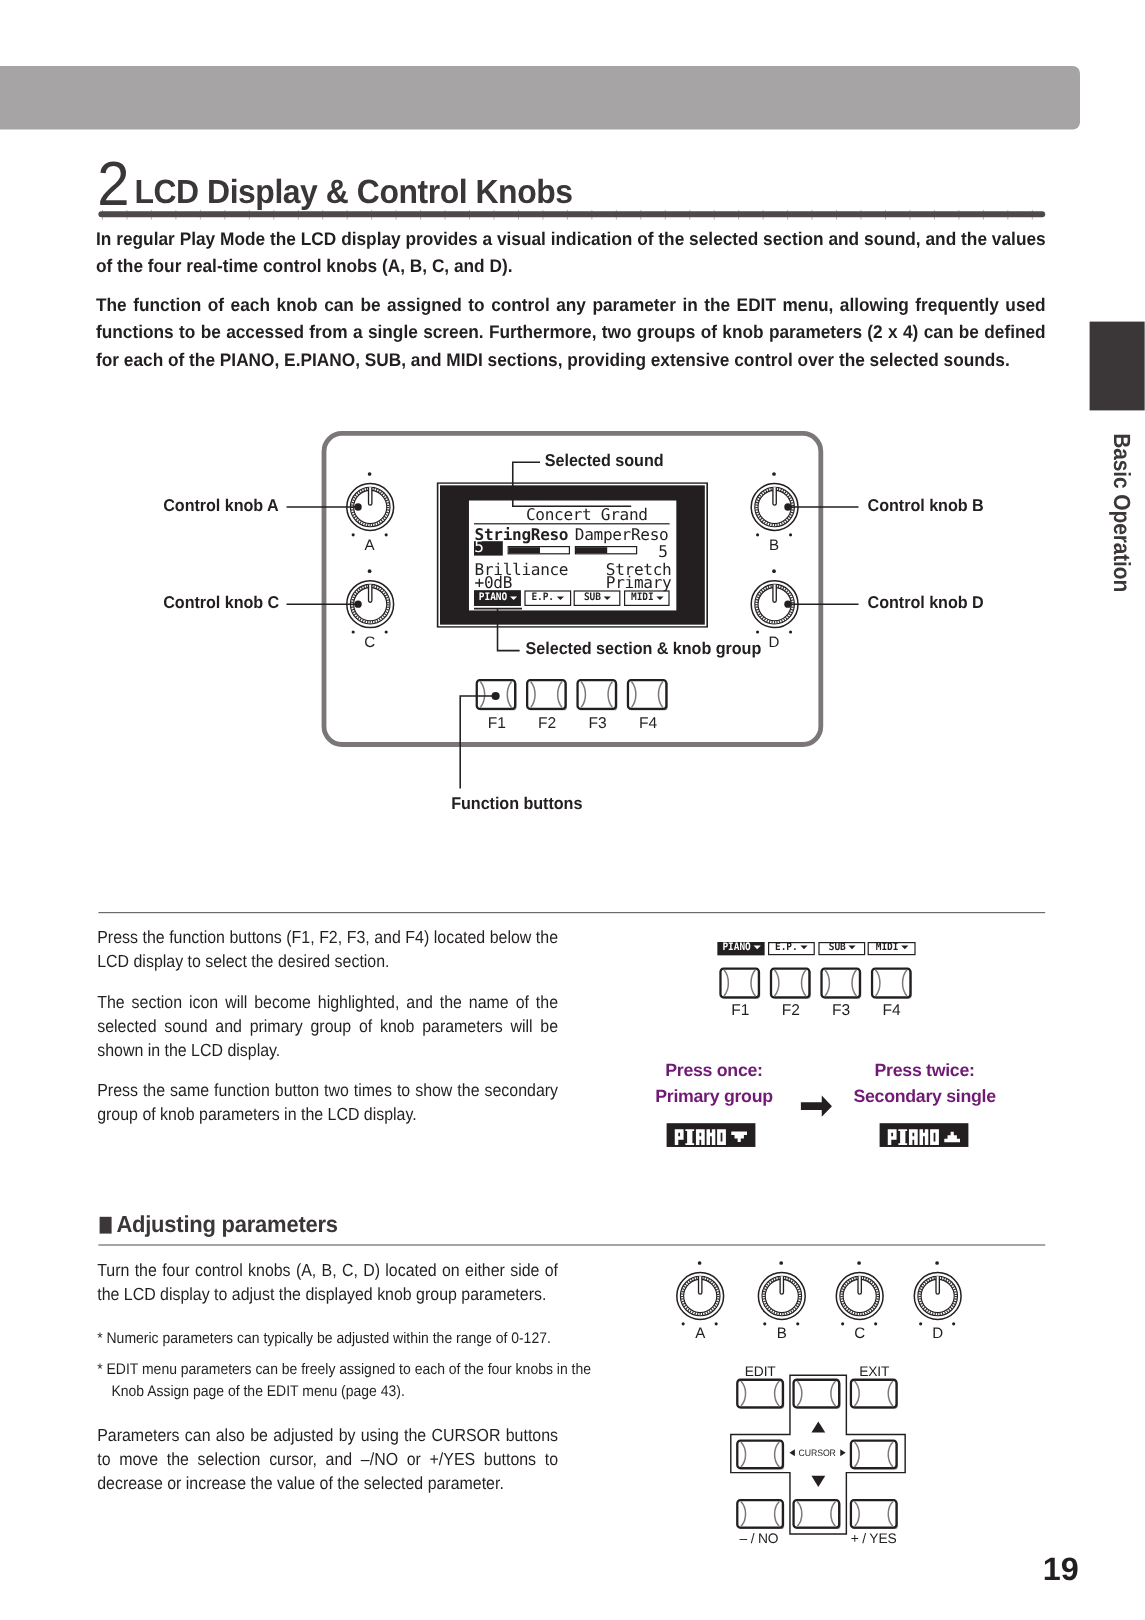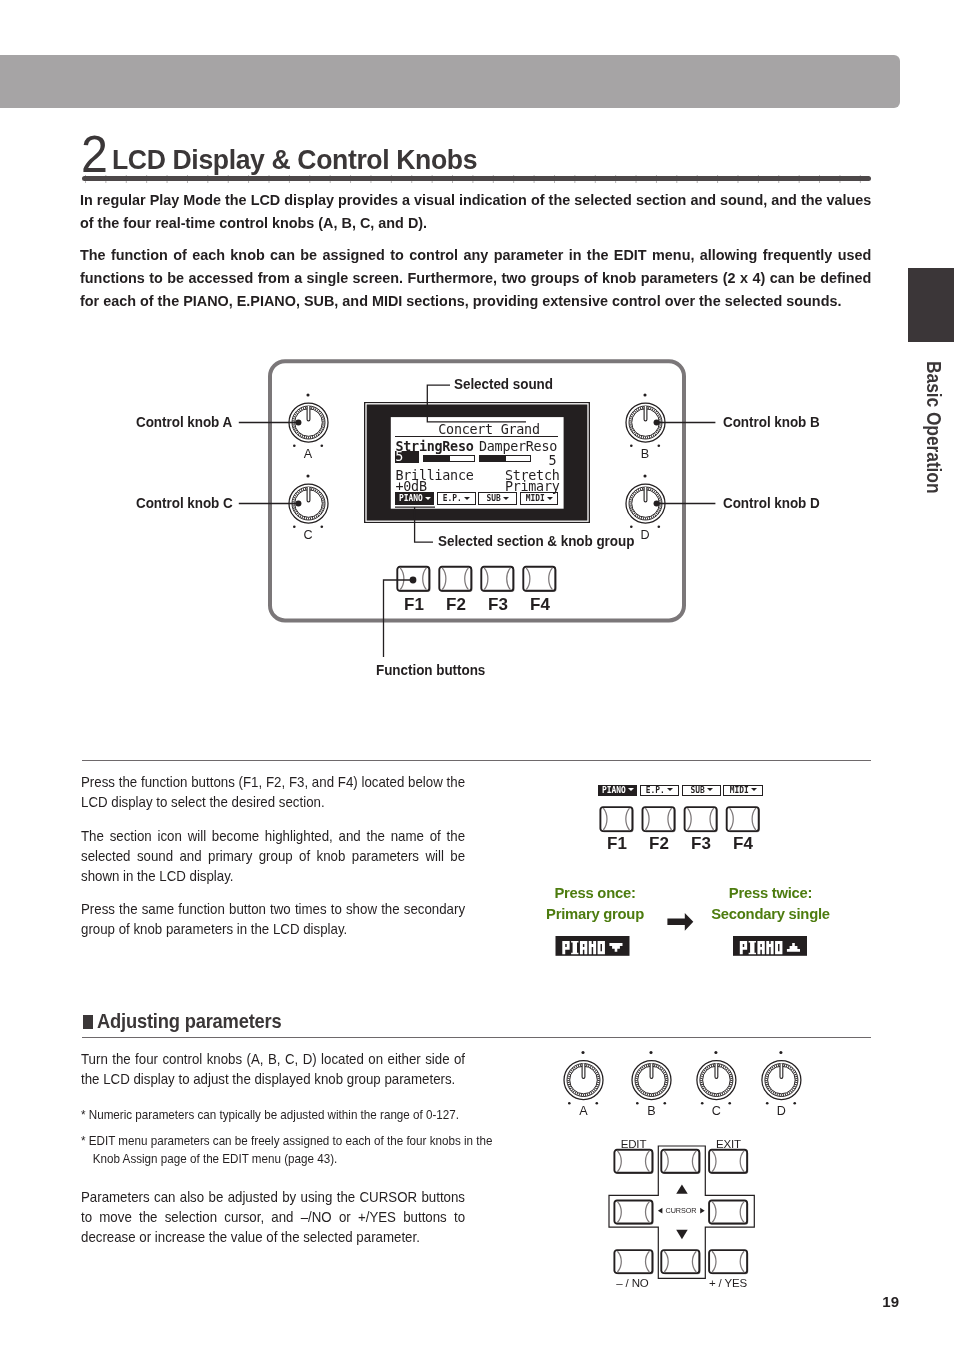--- a/index.html
+++ b/index.html
@@ -53,41 +53,41 @@
             font-family:"DejaVu Sans Mono",monospace;}
   .minitabs .mtab{flex:1;border:1.25px solid #231f20;box-sizing:border-box;display:flex;
             align-items:center;justify-content:center;font-size:8.6px;font-weight:bold;
             letter-spacing:-0.05px;gap:1.6px;line-height:8px;padding-bottom:0.5px;color:#231f20;}
   .minitabs .mtab span{transform:scaleX(0.92);transform-origin:center;display:inline-block;}
   .minitabs .mtab.on{background:#231f20;color:#fff;}
   .minitabs .tri{width:0;height:0;flex:none;border-left:3.4px solid transparent;
                  border-right:3.4px solid transparent;border-top:3.7px solid #231f20;}
   .minitabs .mtab.on .tri{border-top-color:#fff;}
 
-  .pressl{position:absolute;font-size:14.8px;font-weight:bold;color:#4d7c0f;text-align:center;
+  .pressl{position:absolute;font-size:14.8px;font-weight:bold;color:#701a75;text-align:center;
           letter-spacing:-0.25px;}
 
 
   .note{position:absolute;font-size:12.8px;line-height:17.5px;color:#231f20;
         transform:scaleX(0.910);transform-origin:0 0;}
   .note.hang{padding-left:13px;text-indent:-13px;}
   .cbl{position:absolute;font-size:11.5px;font-weight:normal;color:#231f20;text-align:center;
        letter-spacing:-0.15px;}
   .cbl.cur{font-size:7.8px;letter-spacing:-0.08px;transform:scaleX(0.93);transform-origin:center;}
   #diagram3{position:absolute;left:0;top:0;width:954px;height:1350px;pointer-events:none;}
   #diagram2,#diagram2b,#diagram2c{position:absolute;left:0;top:0;width:954px;height:1350px;pointer-events:none;}
   .pagenum{position:absolute;left:840px;top:1293px;width:59px;text-align:right;
-           font-size:15px;font-weight:bold;color:#231f20;}
+           font-size:27px;font-weight:bold;color:#231f20;}
 
   
   #diagram1{position:absolute;left:0;top:0;width:954px;height:1350px;pointer-events:none;}
   .callout{position:absolute;font-size:14.2px;font-weight:bold;color:#231f20;white-space:nowrap;
            transform:scaleX(0.95);transform-origin:0 0;letter-spacing:-0.05px;}
   .klbl{position:absolute;font-size:12.6px;font-weight:normal;color:#231f20;width:16px;text-align:center;}
-  .flbl{position:absolute;font-size:17px;font-weight:bold;color:#231f20;width:34px;text-align:center;}
+  .flbl{position:absolute;font-size:13px;font-weight:normal;color:#231f20;width:34px;text-align:center;}
 
   
   .lcd{position:absolute;left:390px;top:417px;width:174px;height:92px;background:transparent;
        font-family:"DejaVu Sans Mono",monospace;color:#231f20;}
   .lcd .lrow{position:absolute;white-space:pre;font-size:13.4px;line-height:13px;
              letter-spacing:-0.26px;font-weight:normal;}
   .lcd .sep{position:absolute;left:5px;top:19px;width:163px;height:1.3px;background:#231f20;}
   .lcd .sound{left:0;top:5.5px;width:174px;text-align:center;padding-left:12px;}
   .lcd .n1{left:5.5px;top:22.5px;font-weight:bold;}
   .lcd .n2{left:89px;top:22.5px;}

